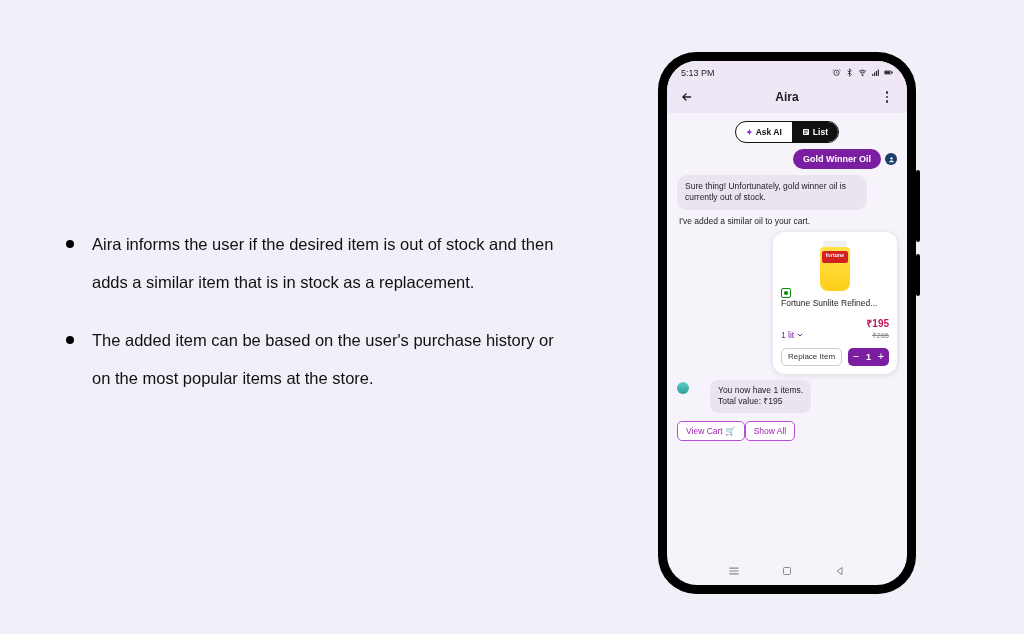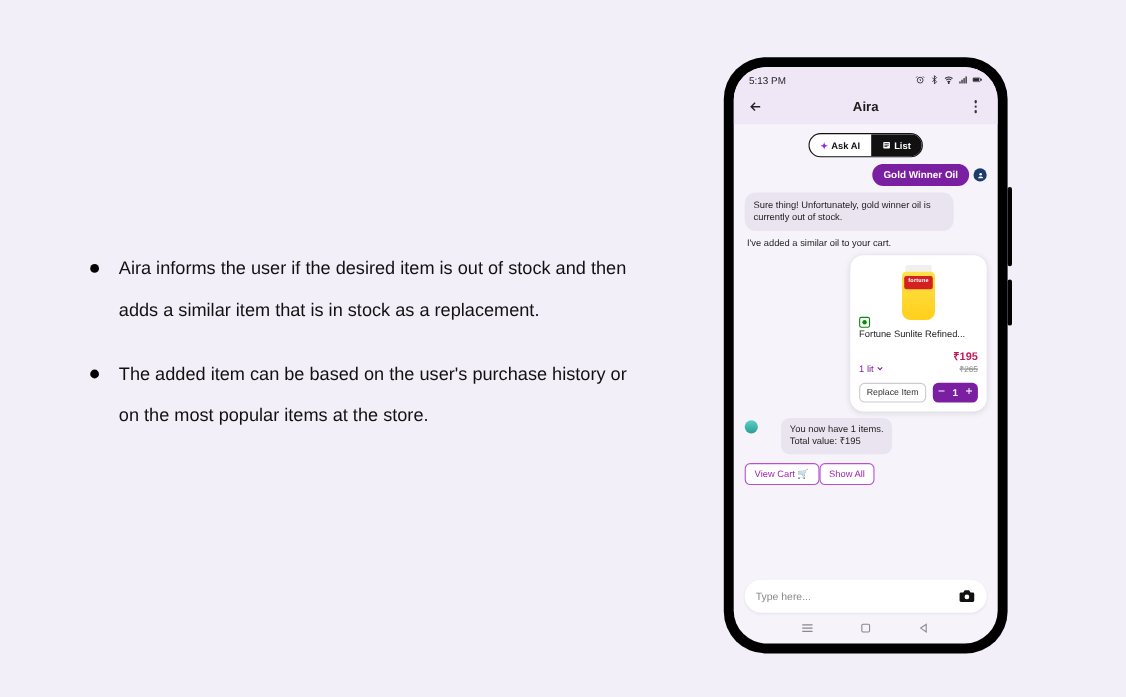--- a/index.html
+++ b/index.html
@@ -5,21 +5,21 @@
   * { box-sizing: border-box; margin: 0; padding: 0; }
   body {
     width: 1024px; height: 634px;
     background: #f3eff8;
     font-family: -apple-system, 'Segoe UI', Arial, sans-serif;
     position: relative;
     overflow: hidden;
   }
   .left-col {
     position: absolute;
-    left: 78px; top: 226px; width: 500px;
+    left: 62px; top: 226px; width: 500px;
   }
   .bullets { list-style: none; }
   .bullets li {
     position: relative;
     padding-left: 30px;
     font-size: 16.5px;
     line-height: 2.3;
     color: #111;
     margin-bottom: 20px;
   }
@@ -327,27 +327,20 @@
           </div>
         </div>
       </div>
 
       <div class="cta-row">
         <div class="cta">View Cart 🛒</div>
         <div class="cta">Show All</div>
       </div>
     </div>
 
-    <div class="inputbar">
-      <input type="text" placeholder="Type here..." style="">
-      <svg class="cam" viewBox="0 0 24 24" fill="#111">
-          <path d="M4 7h3l2-3h6l2 3h3a2 2 0 012 2v9a2 2 0 01-2 2H4a2 2 0 01-2-2V9a2 2 0 012-2z"></path>
-          <circle cx="12" cy="13" r="3.2" fill="#fff"></circle>
-        </svg>
-    </div>
 
     <div class="androidnav">
       <div class="nv">
         <svg viewBox="0 0 24 24" fill="none" stroke="#333" stroke-width="2" width="14" height="14">
             <path d="M4 7h16M4 12h16M4 17h16"></path>
           </svg>
       </div>
       <div class="nv">
         <svg viewBox="0 0 24 24" fill="none" stroke="#333" stroke-width="2" width="12" height="12">
             <rect x="5" y="5" width="14" height="14" rx="2"></rect>

